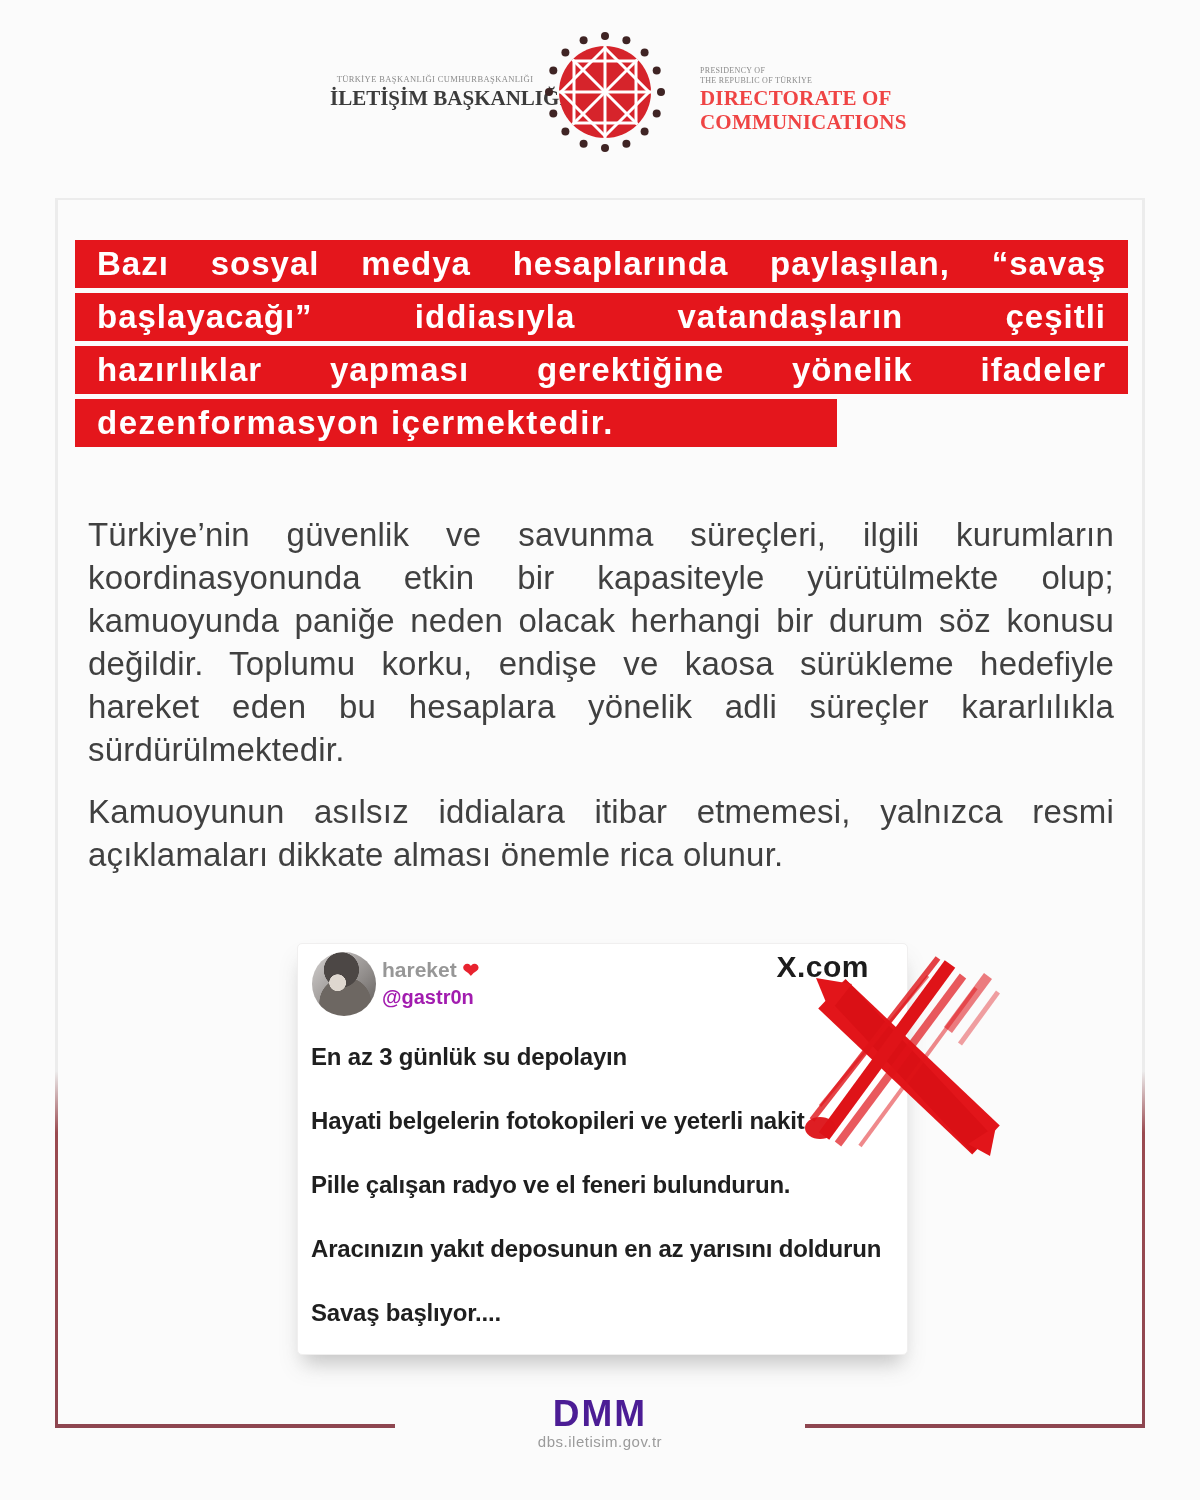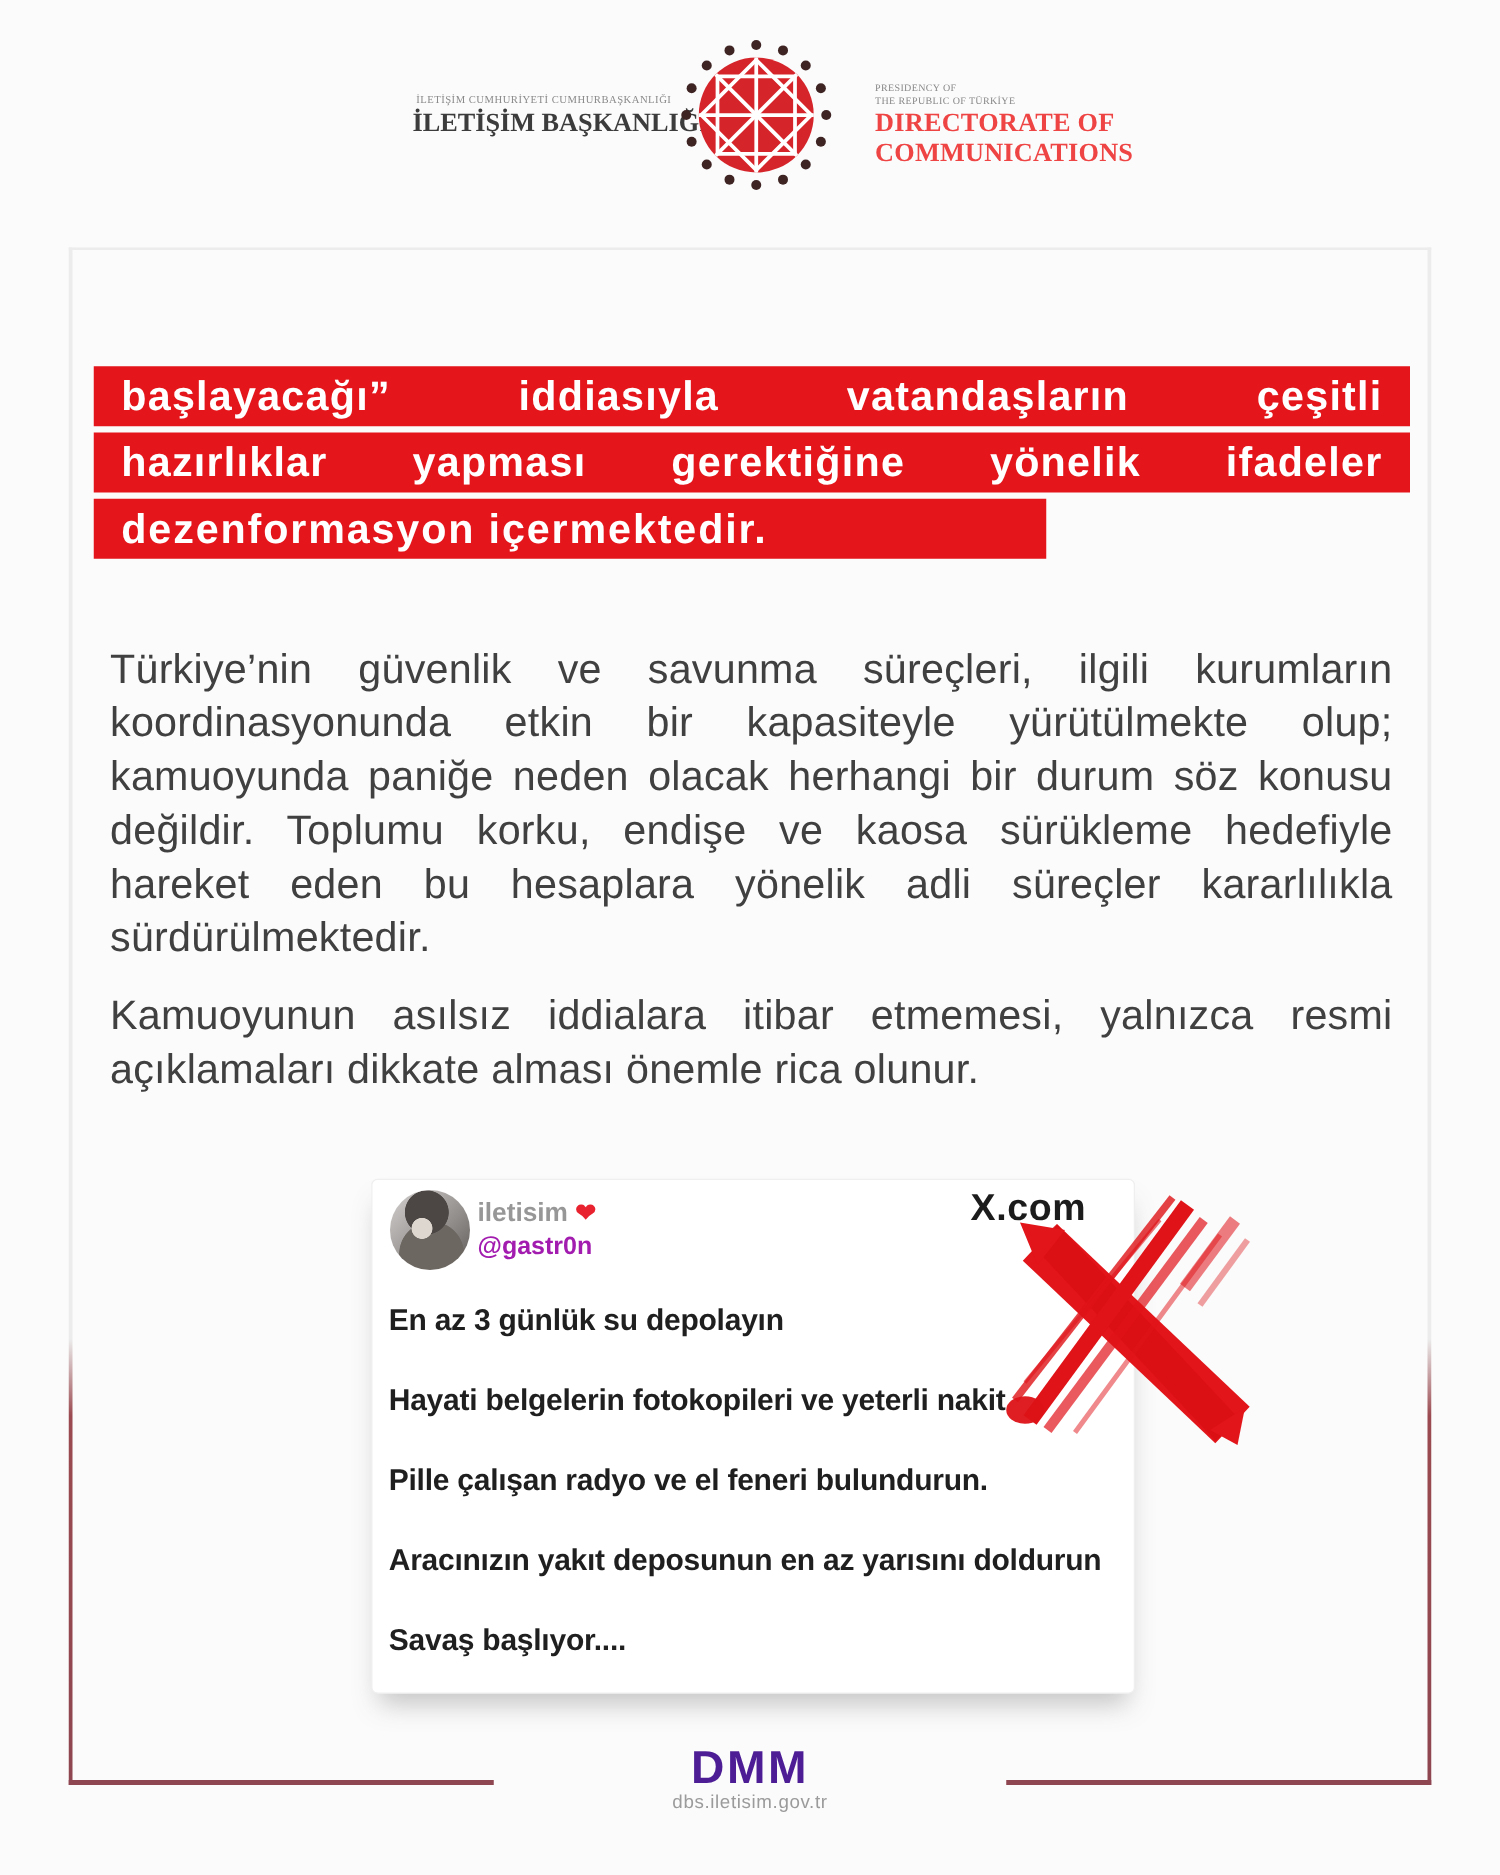--- a/index.html
+++ b/index.html
@@ -66,21 +66,21 @@
   .dmm{position:absolute;left:0;top:1396px;width:1200px;text-align:center;z-index:3;}
   .dmm .logo{font-size:37px;font-weight:800;color:#4c1d95;letter-spacing:2px;line-height:36px;}
   .dmm .url{font-size:15px;color:#9b9b9b;margin-top:1px;letter-spacing:.5px;}
 </style>
 </head>
 <body>
 
 <div class="page">
 
   <div class="hdr-left">
-    <div class="tiny">İLETİŞİM CUMHURİYETİ CUMHURBAŞKANLIĞI</div>
+    <div class="tiny">TÜRKİYE BAŞKANLIĞI CUMHURBAŞKANLIĞI</div>
     <div class="big">İLETİŞİM BAŞKANLIĞI</div>
   </div>
 
   <svg class="emblem" viewBox="0 0 124 124">
     <g fill="#3f2424">
       <circle cx="118" cy="62" r="4"></circle>
         <circle cx="113.7" cy="83.4" r="4"></circle>
       <circle cx="101.6" cy="101.6" r="4"></circle>
         <circle cx="83.4" cy="113.7" r="4"></circle>
       <circle cx="62" cy="118" r="4"></circle>
@@ -113,30 +113,31 @@
     <div class="big">DIRECTORATE OF</div>
     <div class="big">COMMUNICATIONS</div>
   </div>
 
   <div class="card-top"></div>
   <div class="card-side side-l"></div>
   <div class="card-side side-r"></div>
   <div class="rule rule-l"></div>
   <div class="rule rule-r"></div>
 
+  <div class="bar bar-j bar1">Bazı sosyal medya hesaplarında paylaşılan, “savaş</div>
   <div class="bar bar-j bar3">hazırlıklar yapması gerektiğine yönelik ifadeler</div>
   <div class="bar bar-j bar2">başlayacağı” iddiasıyla vatandaşların çeşitli</div>
   <div class="bar bar4">dezenformasyon içermektedir.</div>
 
   <div class="para para1">Türkiye’nin güvenlik ve savunma süreçleri, ilgili kurumların koordinasyonunda etkin bir kapasiteyle yürütülmekte olup; kamuoyunda paniğe neden olacak herhangi bir durum söz konusu değildir. Toplumu korku, endişe ve kaosa sürükleme hedefiyle hareket eden bu hesaplara yönelik adli süreçler kararlılıkla sürdürülmektedir.</div>
   <div class="para para2">Kamuoyunun asılsız iddialara itibar etmemesi, yalnızca resmi açıklamaları dikkate alması önemle rica olunur.</div>
 
   <div class="tweet">
     <div class="avatar"></div>
-    <div class="uname"><span>iletisim</span> <span class="heart">❤</span></div>
+    <div class="uname"><span>hareket</span> <span class="heart">❤</span></div>
     <div class="handle">@gastr0n</div>
     <div class="xcom">X.com</div>
     <div class="tweet-lines">
       <div class="tweet-line">En az 3 günlük su depolayın</div>
       <div class="tweet-line">Hayati belgelerin fotokopileri ve yeterli nakit</div>
       <div class="tweet-line">Pille çalışan radyo ve el feneri bulundurun.</div>
       <div class="tweet-line">Aracınızın yakıt deposunun en az yarısını doldurun</div>
       <div class="tweet-line">Savaş başlıyor....</div>
     </div>
   </div>

